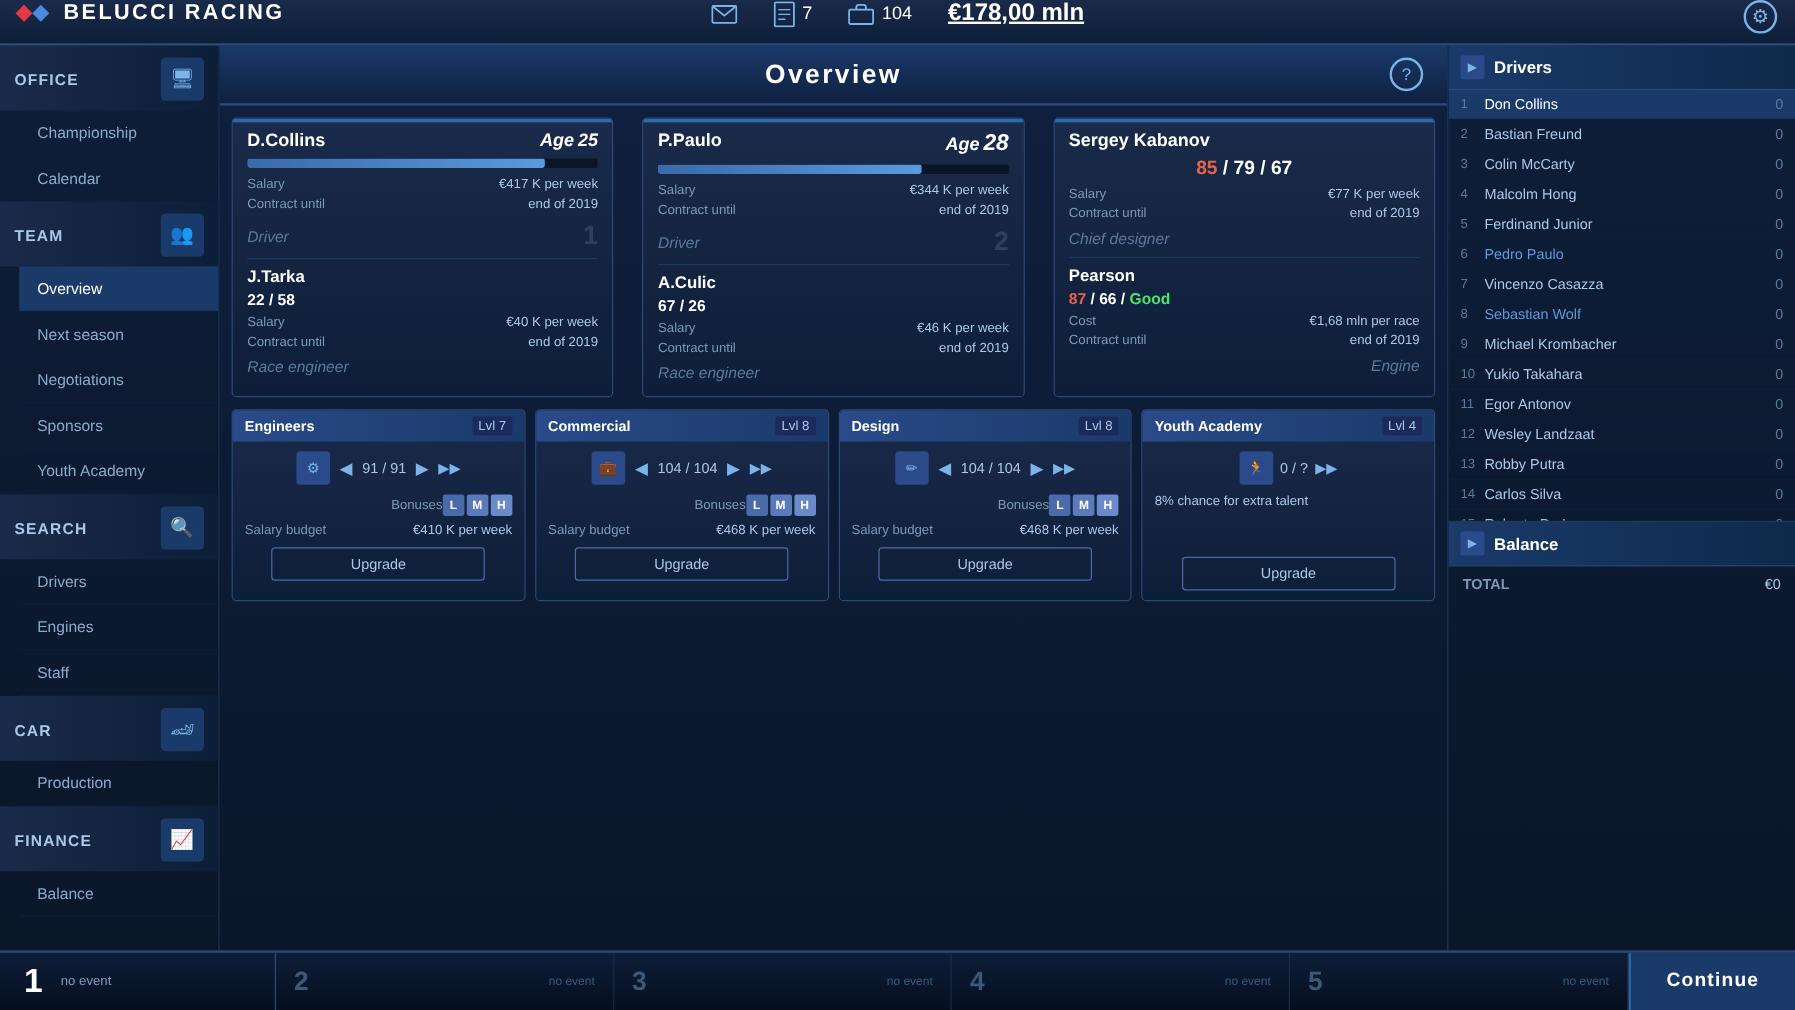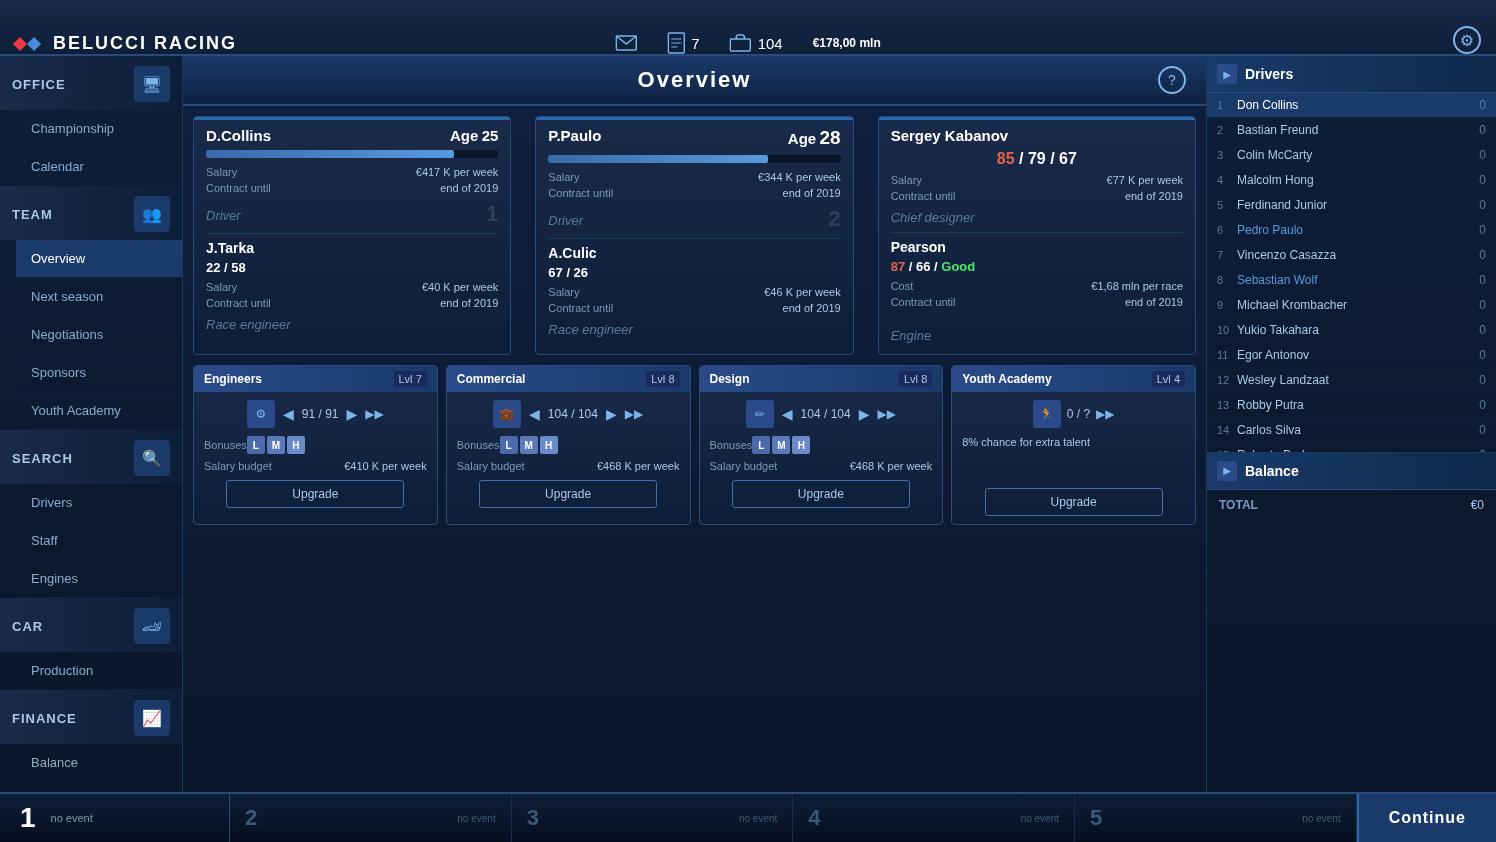--- a/index.html
+++ b/index.html
@@ -8,24 +8,24 @@
       height: 842px;
       background: #0a1628;
       font-family: 'Arial', sans-serif;
       color: #fff;
       overflow: hidden;
       position: relative;
     }
 
     
     .top-bar {
-      height: 56px;
+      height: 38px;
       background: linear-gradient(180deg, #1a2a4a 0%, #0d1e38 100%);
       display: flex;
-      align-items: flex-end;
+      align-items: flex-start;
       padding: 0 15px;
       border-bottom: 2px solid #2a4a7a;
       position: relative;
       z-index: 10;
     }
     .top-bar-logo {
       display: flex;
       align-items: center;
       gap: 8px;
     }
@@ -45,22 +45,23 @@
     }
     .top-bar-item {
       display: flex;
       align-items: center;
       gap: 6px;
       color: #fff;
       font-size: 15px;
     }
     .top-bar-money {
       color: #fff;
-      font-size: 12px;
-      font-weight: bold;
+      font-size: 20px;
+      font-weight: bold;
+      text-decoration: underline;
     }
     .top-bar-right {
       margin-left: auto;
     }
     .settings-icon {
       width: 28px;
       height: 28px;
       border: 2px solid #7ab4e8;
       border-radius: 50%;
       display: flex;
@@ -205,20 +206,21 @@
       margin-bottom: 6px;
     }
     .card-name {
       font-size: 15px;
       font-weight: bold;
       color: #fff;
     }
     .card-age {
       font-size: 12px;
       color: #aac8e8;
+      font-style: italic;
     }
     .card-age span {
       font-size: 15px;
       font-weight: bold;
       color: #fff;
     }
 
     .progress-bar-container {
       height: 8px;
       background: #0a1628;
@@ -331,21 +333,21 @@
       color: #aac8e8;
     }
     .dept-nav-double-arrow {
       color: #7ab4e8;
       font-size: 12px;
     }
 
     .bonuses-row {
       display: flex;
       align-items: center;
-      justify-content: flex-start;
+      justify-content: flex-end;
       margin-bottom: 6px;
     }
     .bonus-label {
       font-size: 11px;
       color: #7a9ab8;
     }
     .bonus-buttons {
       display: flex;
       gap: 2px;
     }
@@ -641,24 +643,24 @@
 
     <div class="sidebar-section">
       <div class="sidebar-section-header">
         <span class="sidebar-section-title">SEARCH</span>
         <div class="sidebar-section-icon">🔍</div>
       </div>
       <div class="sidebar-item">
         <span>Drivers</span>
       </div>
       <div class="sidebar-item">
+        <span>Engines</span>
+      </div>
+      <div class="sidebar-item">
         <span>Staff</span>
-      </div>
-      <div class="sidebar-item">
-        <span>Engines</span>
       </div>
     </div>
 
     <div class="sidebar-section">
       <div class="sidebar-section-header">
         <span class="sidebar-section-title">CAR</span>
         <div class="sidebar-section-icon">🏎</div>
       </div>
       <div class="sidebar-item">
         <span>Production</span>
@@ -786,21 +788,21 @@
             <span style="color:#e6634a;">87</span> / <span>66</span> / <span style="color:#4ae66a;">Good</span>
           </div>
           <div class="card-stats-row">
             <span class="card-stat-label">Cost</span>
             <span class="card-stat-value">€1,68 mln per race</span>
           </div>
           <div class="card-stats-row">
             <span class="card-stat-label">Contract until</span>
             <span class="card-stat-value">end of 2019</span>
           </div>
-          <div style="margin-top:18px;">
+          <div style="margin-top:6px;text-align:right;">
             <span style="font-size:13px;color:#5a7a9a;font-style:italic;">Engine</span>
           </div>
         </div>
       </div>
 
       <div class="departments-row">
 
         <div class="dept-card">
           <div class="dept-header">
             <span class="dept-title">Engineers</span>

